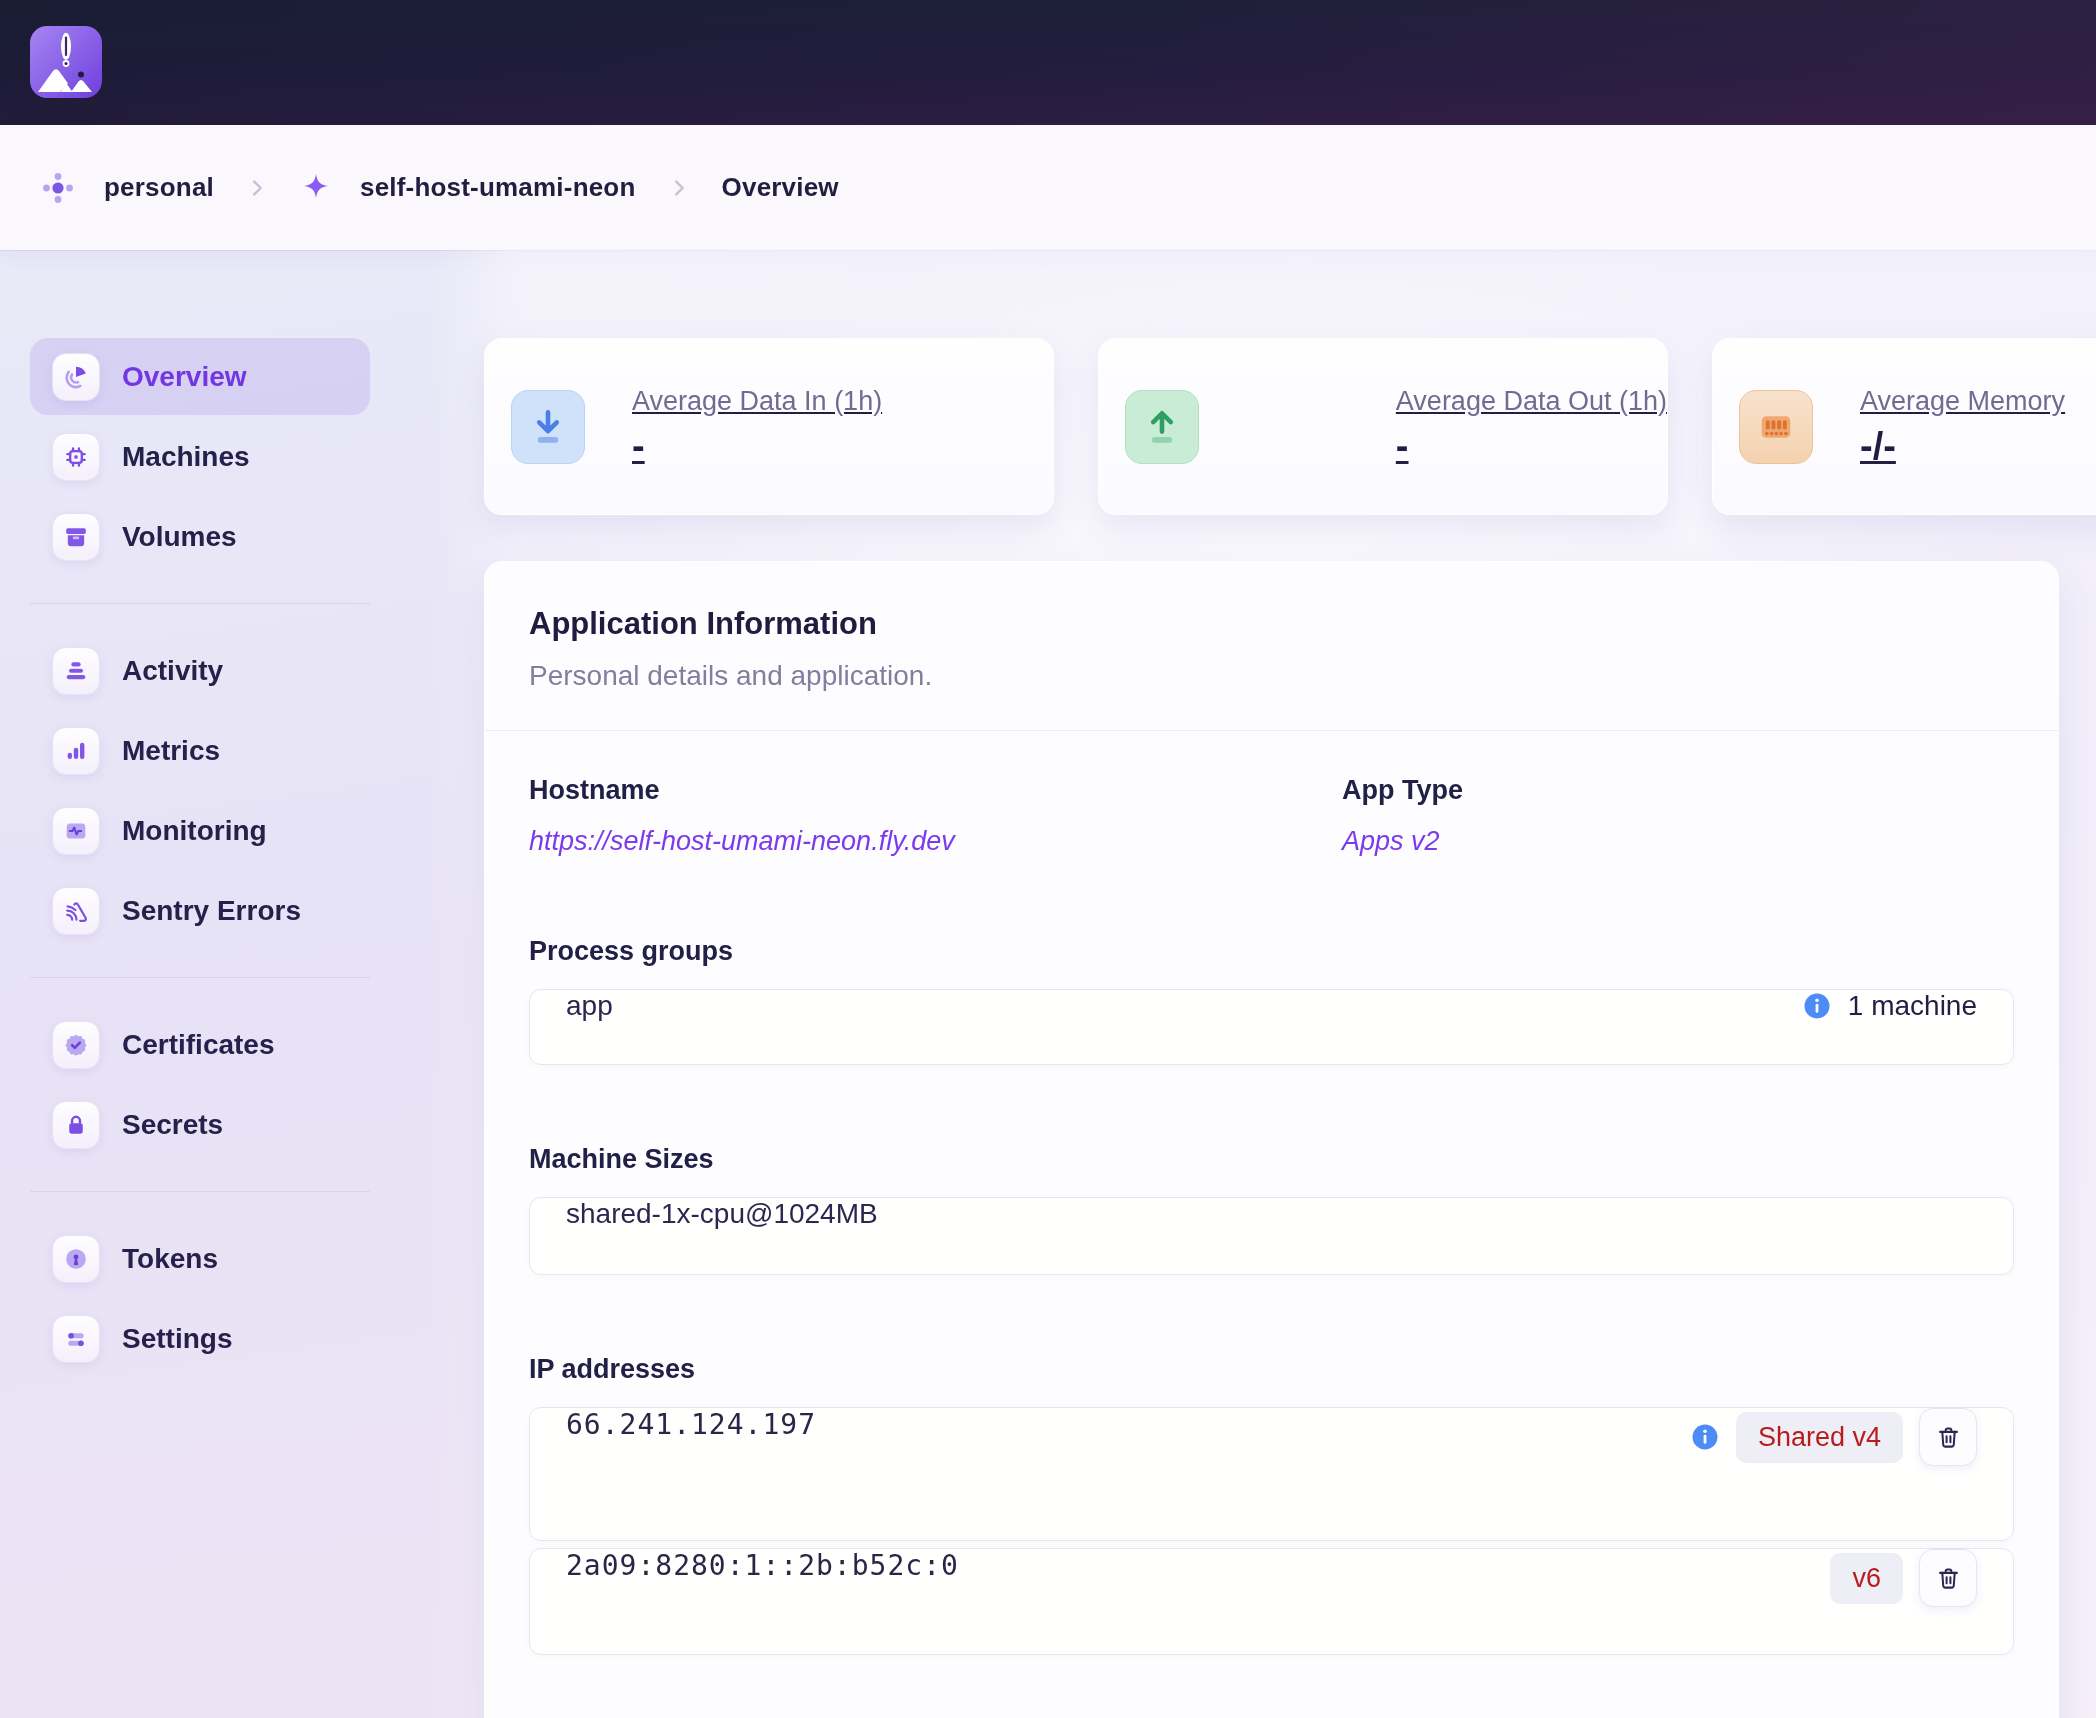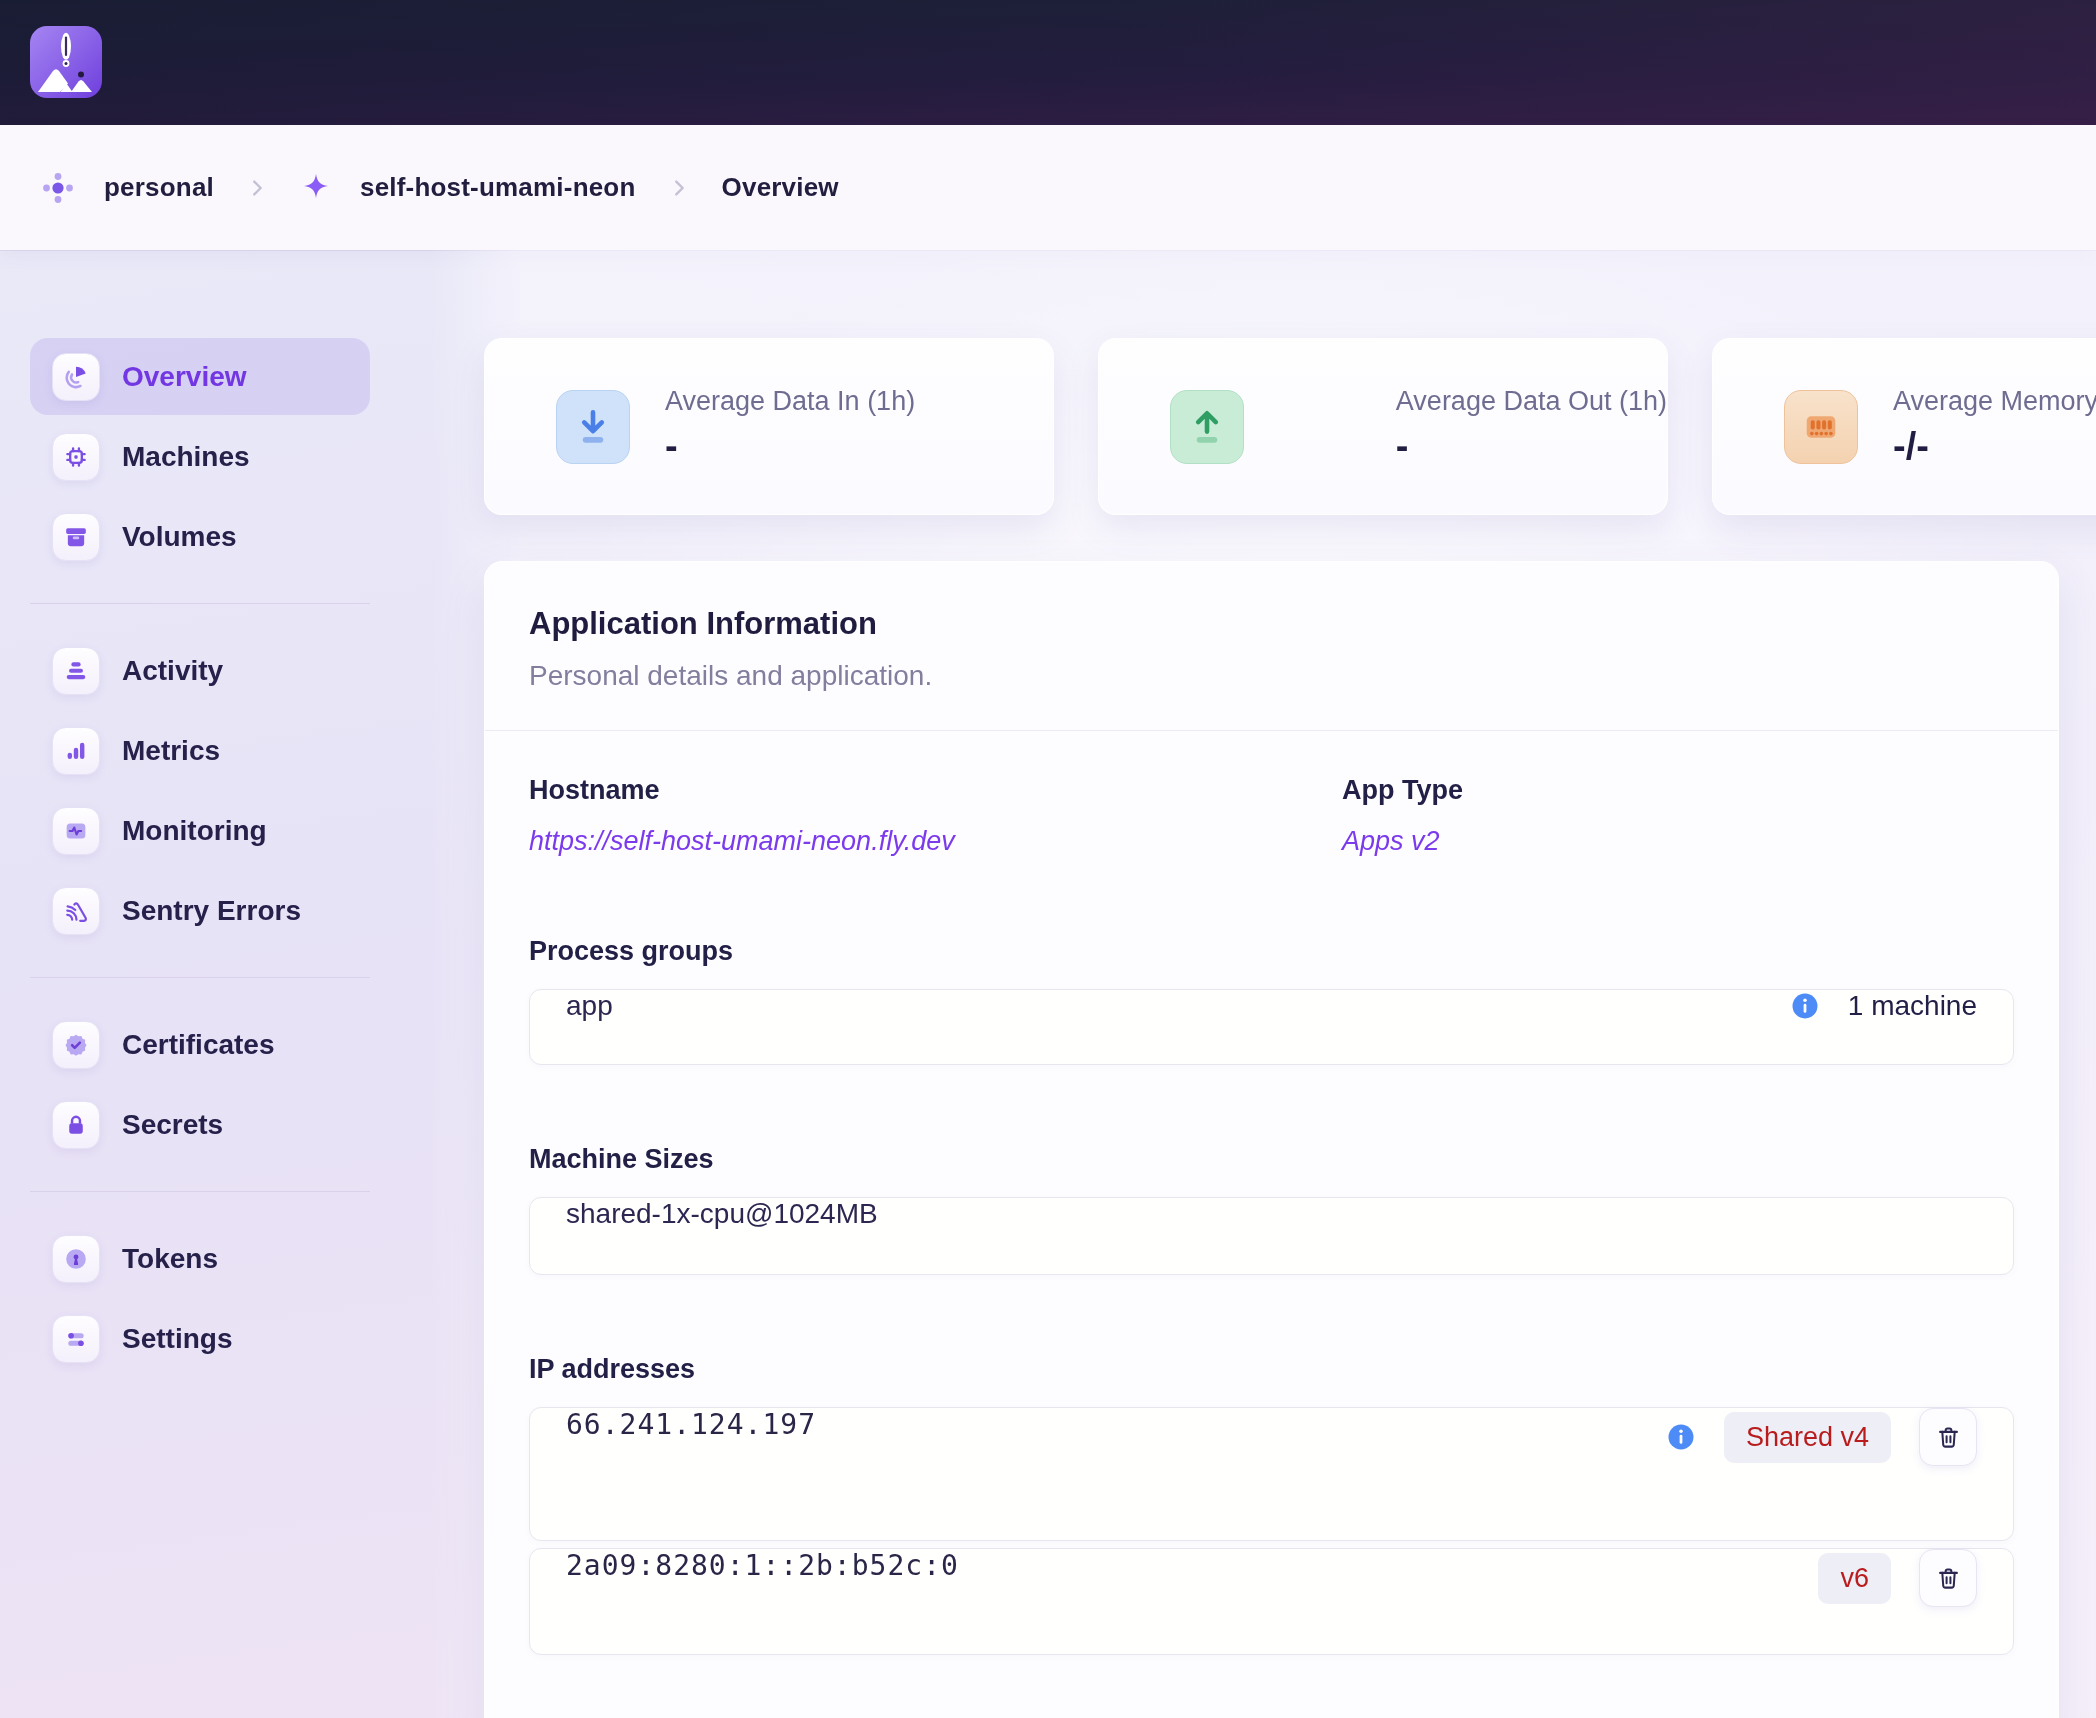--- a/index.html
+++ b/index.html
@@ -61,21 +61,21 @@
   .side-label{ font-size:28px; font-weight:600; color:#26214a; }
   .side-item.active .side-label{ color:#7236e3; }
   .side-divider{ height:1px; background:#d9d2ea; margin:28px 0; }
 
   
   .card{
     position:absolute; top:338px; width:570px; height:177px;
     background:linear-gradient(180deg,#fefeff, #fbfaff);
     border-radius:18px; border:1px solid rgba(255,255,255,.9);
     box-shadow:0 14px 34px rgba(86,74,158,.10);
-    display:flex; align-items:center; gap:35px; padding-left:71px;
+    display:flex; align-items:center; gap:47px; padding-left:26px;text-decoration:underline;
   }
   .card-tile{
     width:74px; height:74px; flex:none; border-radius:17px;
     display:flex; align-items:center; justify-content:center;
   }
   .card-tile svg{ width:44px; height:44px; }
   .tile-blue  { background:#cfe2fa; border:1px solid #b9d3f3; }
   .tile-green { background:#c9ecd6; border:1px solid #b2e0c4; }
   .tile-orange{ background:linear-gradient(180deg,#f8e2cb,#f4d2b0); border:1px solid #eec39c; }
   .card-title{ font-size:27px; font-weight:500; color:#6e6c90; }
@@ -101,21 +101,21 @@
     background:#fffffe; display:flex; align-items:flex-start; justify-content:space-between;
     padding:0 36px; box-shadow:0 2px 6px rgba(120,110,170,.04);
   }
   .row-box.h76{ height:76px; }
   .row-box.h78{ height:78px; }
   .row-box.h105{ height:134px; }
   .row-box.h107{ height:107px; margin-top:7px; }
   .row-box.rootfs{ height:120px; align-items:flex-start; padding-top:26px; }
   .row-text{ font-size:28px; color:#2b2750; }
   .mono{ font-family:"DejaVu Sans Mono","Liberation Mono",monospace; font-size:28px; color:#2a2648; letter-spacing:1px; }
-  .row-right{ display:flex; align-items:center; gap:28px; }
+  .row-right{ display:flex; align-items:center; gap:16px; }
   .info-ic{ width:30px; height:30px; flex:none; cursor:pointer; }
   .machine-count{ font-size:28px; font-weight:500; color:#232047; }
   .badge{
     background:#edeef6; border-radius:10px; padding:10px 22px;
     font-size:27px; font-weight:500; color:#b91c1c;
   }
   .trash-btn{
     width:58px; height:58px; border-radius:14px; flex:none;
     background:#fdfcff; border:1.5px solid #e8e4f4;
     box-shadow:0 3px 8px rgba(110,90,190,.10);

